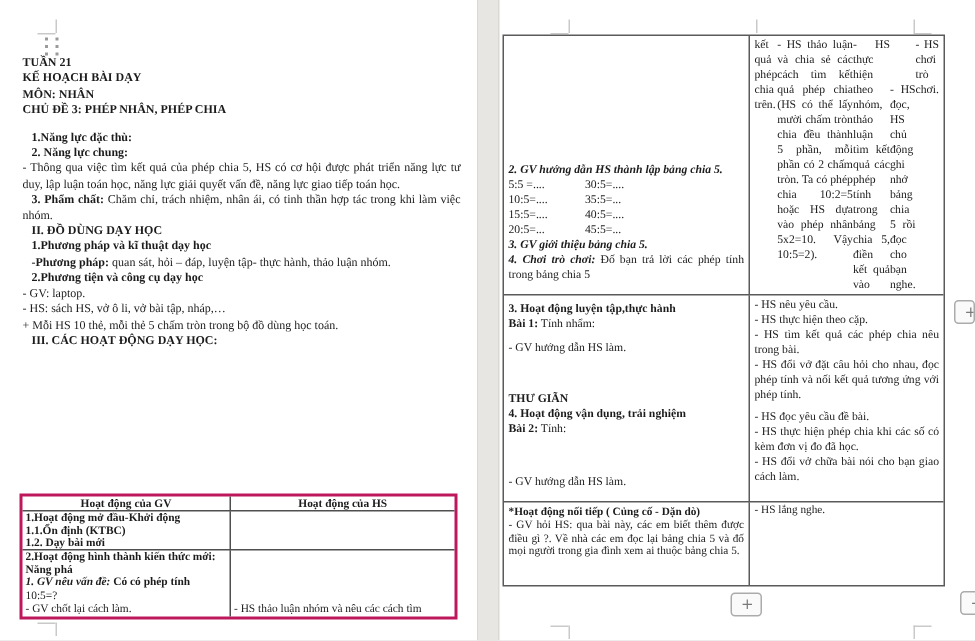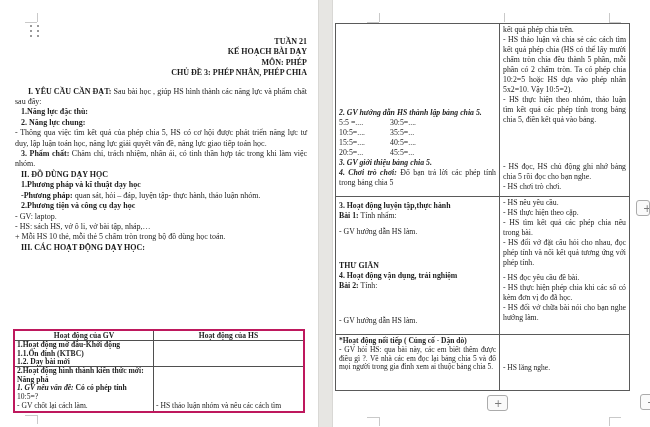--- a/index.html
+++ b/index.html
@@ -13,21 +13,21 @@
   .crop{position:absolute;background:transparent;}
   .crop .v{position:absolute;width:1px;height:9px;background:#c9c9c9;}
   .crop .h{position:absolute;height:1px;width:12px;background:#c9c9c9;}
 
   
   .dots{position:absolute;left:30px;top:25px;width:14px;height:14px;}
   .dots i{position:absolute;width:2px;height:2px;background:#9a9a9a;}
 
   
   .p1c{position:absolute;left:15px;top:37px;width:292px;font-size:8px;line-height:10.4px;}
-  .ctr{text-align:right;font-weight:bold;}
+  .ctr{text-align:left;font-weight:bold;}
   .p1c p{margin:0;text-align:justify;}
   .ind13{text-indent:13px;}
   .ind6{text-indent:6px;}
   .gap3{height:3px;}
   .gap5{height:5px;}
 
   
   .cell{box-sizing:border-box;overflow:hidden;}
   
   .t1{position:absolute;left:13px;top:329px;width:292px;border:2px solid #be185d;
@@ -47,21 +47,21 @@
       grid-template-rows:173px 138px 1fr;font-size:7.8px;line-height:10px;
       background:#fff;box-sizing:border-box;}
   .t2 .cell{border-right:1px solid #5a5a5a;border-bottom:1px solid #5a5a5a;padding:1px 3px;}
   .t2 .cell:nth-child(2n){border-right:none;}
   .t2 .cell.last{border-bottom:none;}
   .t2 p{margin:0;text-align:justify;}
   .factrow{display:flex;}
   .factrow .f1{width:51px;}
   .sp6{height:6px;}.sp24{height:24px;}.sp25{height:25px;}.sp5{height:5px;}
   .padT10{padding-top:10px;}
-  .padT16{padding-top:16px;margin-top:28px;}
+  .padT16{padding-top:16px;}
   .rowC{font-size:7.5px;line-height:8.8px;}
 
   
   .plusbtn{position:absolute;width:21px;height:16px;border:1px solid #ababab;border-radius:3px;
            background:#fafafa;color:#7a7a7a;font-family:"DejaVu Sans",sans-serif;
            font-size:10px;line-height:14px;text-align:center;box-sizing:border-box;cursor:pointer;}
   .partial{overflow:hidden;}
 </style>
 </head>
 <body>
@@ -82,26 +82,25 @@
     <span class="h" style="left:25px;top:22px"></span>
   </div>
   <div class="crop">
     <span class="v" style="left:37px;top:415px"></span>
     <span class="h" style="left:25px;top:415px"></span>
   </div>
 
   <div class="p1c">
     <div class="ctr">TUẦN 21</div>
     <div class="ctr">KẾ HOẠCH BÀI DẠY</div>
-    <div class="ctr">MÔN: PHÉP</div>
+    <div class="ctr">MÔN: NHÂN</div>
     <div class="ctr">CHỦ ĐỀ 3: PHÉP NHÂN, PHÉP CHIA</div>
     <div class="gap3"></div>
     <div class="gap5"></div>
 
-    <p class="ind13"><b>I. YÊU CẦU CẦN ĐẠT:</b><span> Sau bài học , giúp HS hình thành các năng lực và phẩm chất sau đây:</span></p>
     <p class="ind6 b">1.Năng lực đặc thù:</p>
     <p class="ind6 b">2. Năng lực chung:</p>
     <p>- Thông qua việc tìm kết quả của phép chia 5, HS có cơ hội được phát triển năng lực tư duy, lập luận toán học, năng lực giải quyết vấn đề, năng lực giao tiếp toán học.</p>
     <p class="ind6"><b>3. Phẩm chất:</b><span> Chăm chỉ, trách nhiệm, nhân ái, có tinh thần hợp tác trong khi làm việc nhóm.</span></p>
     <p class="ind6 b">II. ĐỒ DÙNG DẠY HỌC</p>
     <p class="ind6 b">1.Phương pháp và kĩ thuật dạy học</p>
     <p class="ind6"><b>-Phương pháp:</b><span> quan sát, hỏi – đáp, luyện tập- thực hành, thảo luận nhóm.</span></p>
     <p class="ind6 b">2.Phương tiện và công cụ dạy học</p>
     <p>- GV: laptop.</p>
     <p>- HS: sách HS, vở ô li, vở bài tập, nháp,…</p>
@@ -171,21 +170,21 @@
         <span class="f1">15:5=....</span>
         <span>40:5=....</span>
       </div>
     <div class="factrow">
         <span class="f1">20:5=...</span>
         <span>45:5=...</span>
       </div>
     <p class="bi">3. GV giới thiệu bảng chia 5.</p>
     <p><span class="bi">4. Chơi trò chơi:</span><span> Đố bạn trả lời các phép tính trong bảng chia 5</span></p>
   </div>
-  <div class="cell" style="display:flex;flex-direction:column">
+  <div class="cell" style="display:flex;flex-direction:row">
     <p>kết quả phép chia trên.</p>
     <p>- HS thảo luận và chia sẻ các cách tìm kết quả phép chia (HS có thể lấy mười chấm tròn chia đều thành 5 phần, mỗi phần có 2 chấm tròn. Ta có phép chia 10:2=5 hoặc HS dựa vào phép nhân 5x2=10. Vậy 10:5=2).</p>
     <p>- HS thực hiện theo nhóm, thảo luận tìm kết quả các phép tính trong bảng chia 5, điền kết quả vào bảng.</p>
     <p style="margin-top:auto">- HS đọc, HS chủ động ghi nhớ bảng chia 5 rồi đọc cho bạn nghe.</p>
     <p style="padding-bottom:3px">- HS chơi trò chơi.</p>
   </div>
 
   <div class="cell" style="padding-top:4px">
     <p class="b">3. Hoạt động luyện tập,thực hành</p>
     <p><b>Bài 1:</b><span> Tính nhẩm:</span></p>
@@ -199,21 +198,21 @@
     <p>- GV hướng dẫn HS làm.</p>
   </div>
   <div class="cell padT10">
     <p>- HS nêu yêu cầu.</p>
     <p>- HS thực hiện theo cặp.</p>
     <p>- HS tìm kết quả các phép chia nêu trong bài.</p>
     <p>- HS đổi vở đặt câu hỏi cho nhau, đọc phép tính và nối kết quả tương ứng với phép tính.</p>
     <div class="sp5"></div>
     <p>- HS đọc yêu cầu đề bài.</p>
     <p>- HS thực hiện phép chia khi các số có kèm đơn vị đo đã học.</p>
-    <p>- HS đổi vở chữa bài nói cho bạn nghe hướng làm.</p>
+    <p>- HS đổi vở chữa bài nói cho bạn giao cách làm.</p>
   </div>
 
   <div class="cell last rowC" style="padding-top:2px">
     <p class="b">*Hoạt động nối tiếp ( Củng cố - Dặn dò)</p>
     <p>- GV hỏi HS: qua bài này, các em biết thêm được điều gì ?. Về nhà các em đọc lại bảng chia 5 và đố mọi người trong gia đình xem ai thuộc bảng chia 5.</p>
   </div>
   <div class="cell last rowC padT16">
     <p>- HS lắng nghe.</p>
   </div>
 </div>

